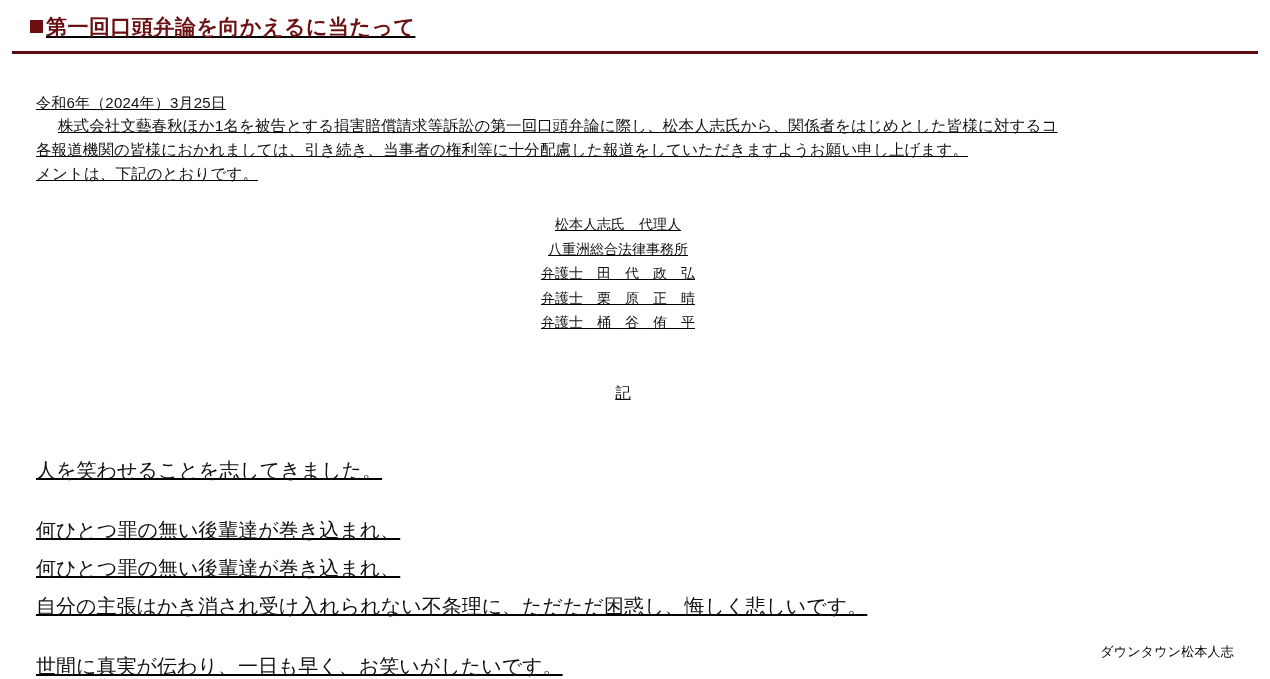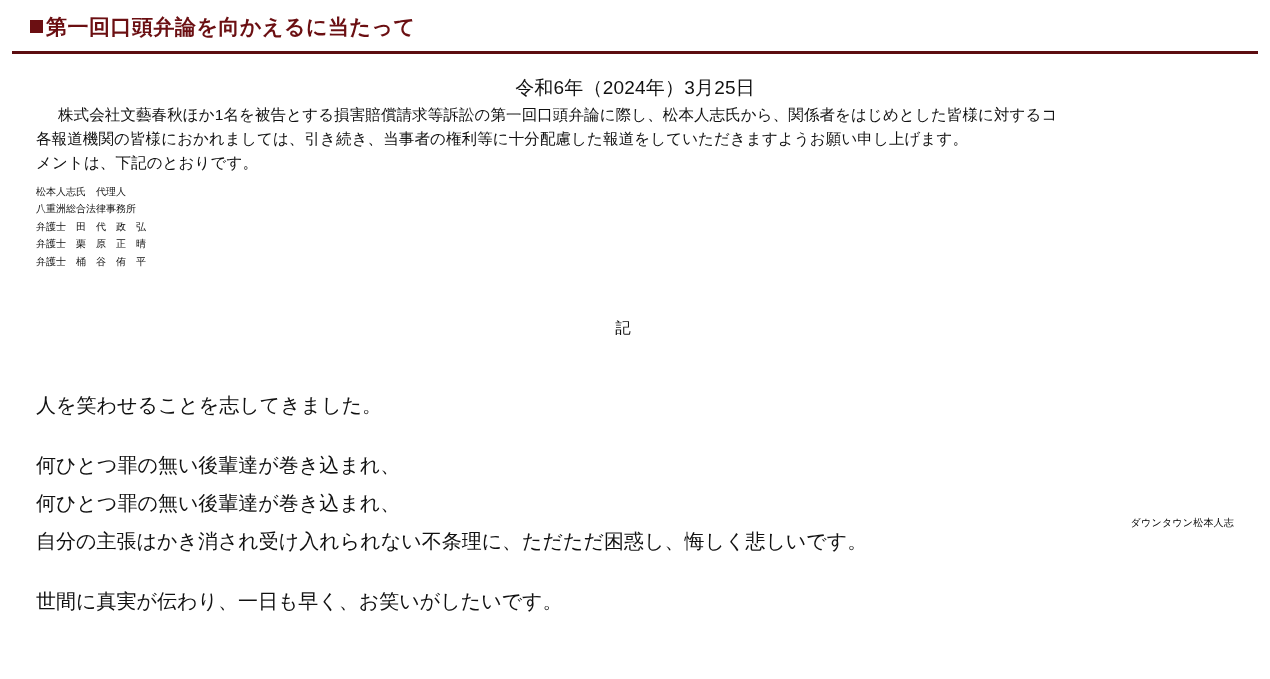--- a/index.html
+++ b/index.html
@@ -10,22 +10,23 @@
   body {
     width: 1270px;
     height: 679px;
     font-family: "Liberation Sans", "DejaVu Sans", sans-serif;
     color: #000000;
     overflow: hidden;
   }
   .page {
     position: relative;
     width: 1270px;
-    height: 548px;
+    height: 679px;
     box-sizing: border-box;
+    text-decoration: underline;
   }
 
   
   .doc-header {
     padding: 14px 0 6px 30px;
   }
   .doc-title {
     font-size: 21px;
     font-weight: bold;
     color: #6b0f12;
@@ -48,41 +49,41 @@
   }
 
   
   .content {
     padding: 0 36px 0 36px;
     font-size: 15.5px;
     line-height: 1.55;
     color: #111111;
   }
   .date-line {
-    text-align: center;
-    margin-top: 19px;
-    font-size: 19px;
+    text-align: left;
+    margin-top: 37px;
+    font-size: 15px;
     letter-spacing: 0.2px;
   }
   .para {
     text-align: left;
     letter-spacing: 0.1px;
   }
   .para.tight {
     margin-top: 0;
   }
   .indent {
     display: inline-block;
     width: 22px;
   }
   .signature-block {
-    margin-top: 8px;
-    text-align: left;
+    margin-top: 26px;
+    text-align: center;
     line-height: 1.75;
-    font-size: 10px;
+    font-size: 14px;
     padding-right: 34px;
   }
   .ki-mark {
     text-align: center;
     margin-top: 46px;
     font-size: 15.5px;
     padding-right: 24px;
   }
   .statement {
     margin-top: 46px;
@@ -95,21 +96,21 @@
   .statement .blk:last-child {
     margin-bottom: 0;
   }
   .statement .ln {
     white-space: nowrap;
   }
   .author-line {
     position: absolute;
     right: 36px;
     bottom: 18px;
-    font-size: 10px;
+    font-size: 13px;
     letter-spacing: 0.2px;
   }
 </style>
 </head>
 <body>
 
 <div class="page">
 
   <div class="doc-header">
     <div class="doc-title">

